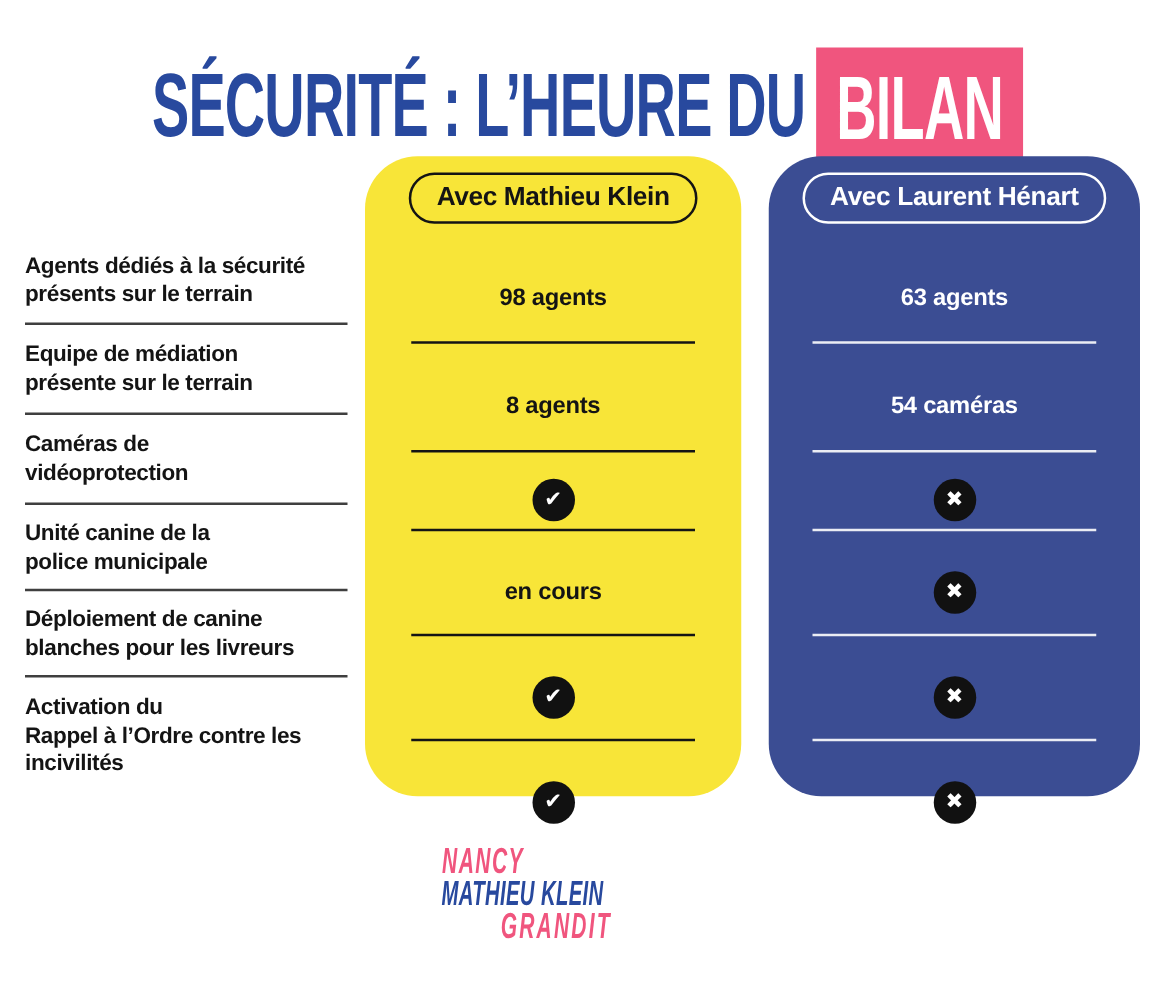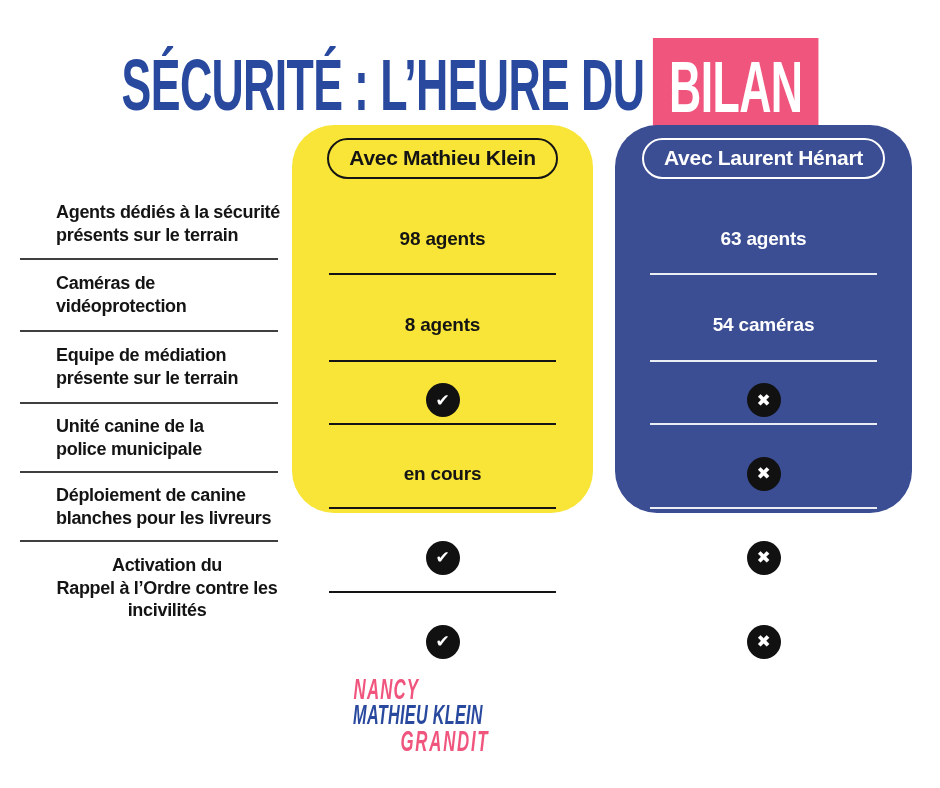--- a/index.html
+++ b/index.html
@@ -22,31 +22,31 @@
     transform:scaleX(0.62);transform-origin:center center;}
   .title-text{font-size:72px;font-weight:bold;color:var(--title-blue);letter-spacing:-1px;}
   .title-badge{background:var(--pink);color:#fff;font-size:72px;font-weight:bold;
     padding:8px 26px 18px 26px;margin-top:14px;letter-spacing:-1px;}
 
   
   .labels{position:absolute;left:20px;top:190px;width:258px;}
   .label-row{display:flex;flex-direction:column;justify-content:center;
     border-bottom:2px solid var(--label-line);
     font-weight:bold;font-size:18px;line-height:1.27;letter-spacing:-0.3px;color:var(--ink);}
-  .label-row div{white-space:nowrap;margin-left:36px;}
-  .label-row.r6{border-bottom:none;align-items:center;}
+  .label-row div{white-space:nowrap;}
+  .label-row.r6{border-bottom:none;}
 
   
   .r0{height:68px}.r1{height:70px}.r2{height:70px}.r3{height:46px}
   .r4{height:67px}.r5{height:67px}
   .label-row.r6{height:92px}
   .card-row.r6{height:67px;border-bottom:none !important;}
 
   
-  .card{position:absolute;top:125px;height:388px;border-radius:42px;}
+  .card{position:absolute;top:125px;height:512px;border-radius:42px;}
   .card-klein{left:292px;width:301px;background:var(--yellow);color:var(--ink);}
   .card-henart{left:615px;width:297px;background:var(--card-blue);color:#fff;}
 
   .card-header{padding-top:13px;height:52px;display:flex;justify-content:center;align-items:flex-start;}
   .pill{border:2.5px solid currentColor;border-radius:999px;padding:6px 20px 7px 20px;
     font-weight:bold;font-size:21px;letter-spacing:-0.3px;white-space:nowrap;}
 
   .card-row{width:227px;margin:15px auto;display:flex;align-items:center;justify-content:center;}
   .card-klein .card-row{border-bottom:2px solid #141414;}
   .card-henart .card-row{border-bottom:2px solid rgba(255,255,255,0.9);}
@@ -75,27 +75,27 @@
       <span class="title-text">SÉCURITÉ : L’HEURE DU</span>
       <span class="title-badge">BILAN</span>
     </div>
   </div>
 
   <div class="labels">
       <div class="label-row r0">
         <div>Agents dédiés à la sécurité</div>
         <div>présents sur le terrain</div>
       </div>
+      <div class="label-row r2">
+        <div>Equipe de médiation</div>
+        <div>présente sur le terrain</div>
+      </div>
       <div class="label-row r1">
         <div>Caméras de</div>
         <div>vidéoprotection</div>
-      </div>
-      <div class="label-row r2">
-        <div>Equipe de médiation</div>
-        <div>présente sur le terrain</div>
       </div>
       <div class="label-row r4">
         <div>Unité canine de la</div>
         <div>police municipale</div>
       </div>
       <div class="label-row r5">
         <div>Déploiement de canine</div>
         <div>blanches pour les livreurs</div>
       </div>
       <div class="label-row r6">

